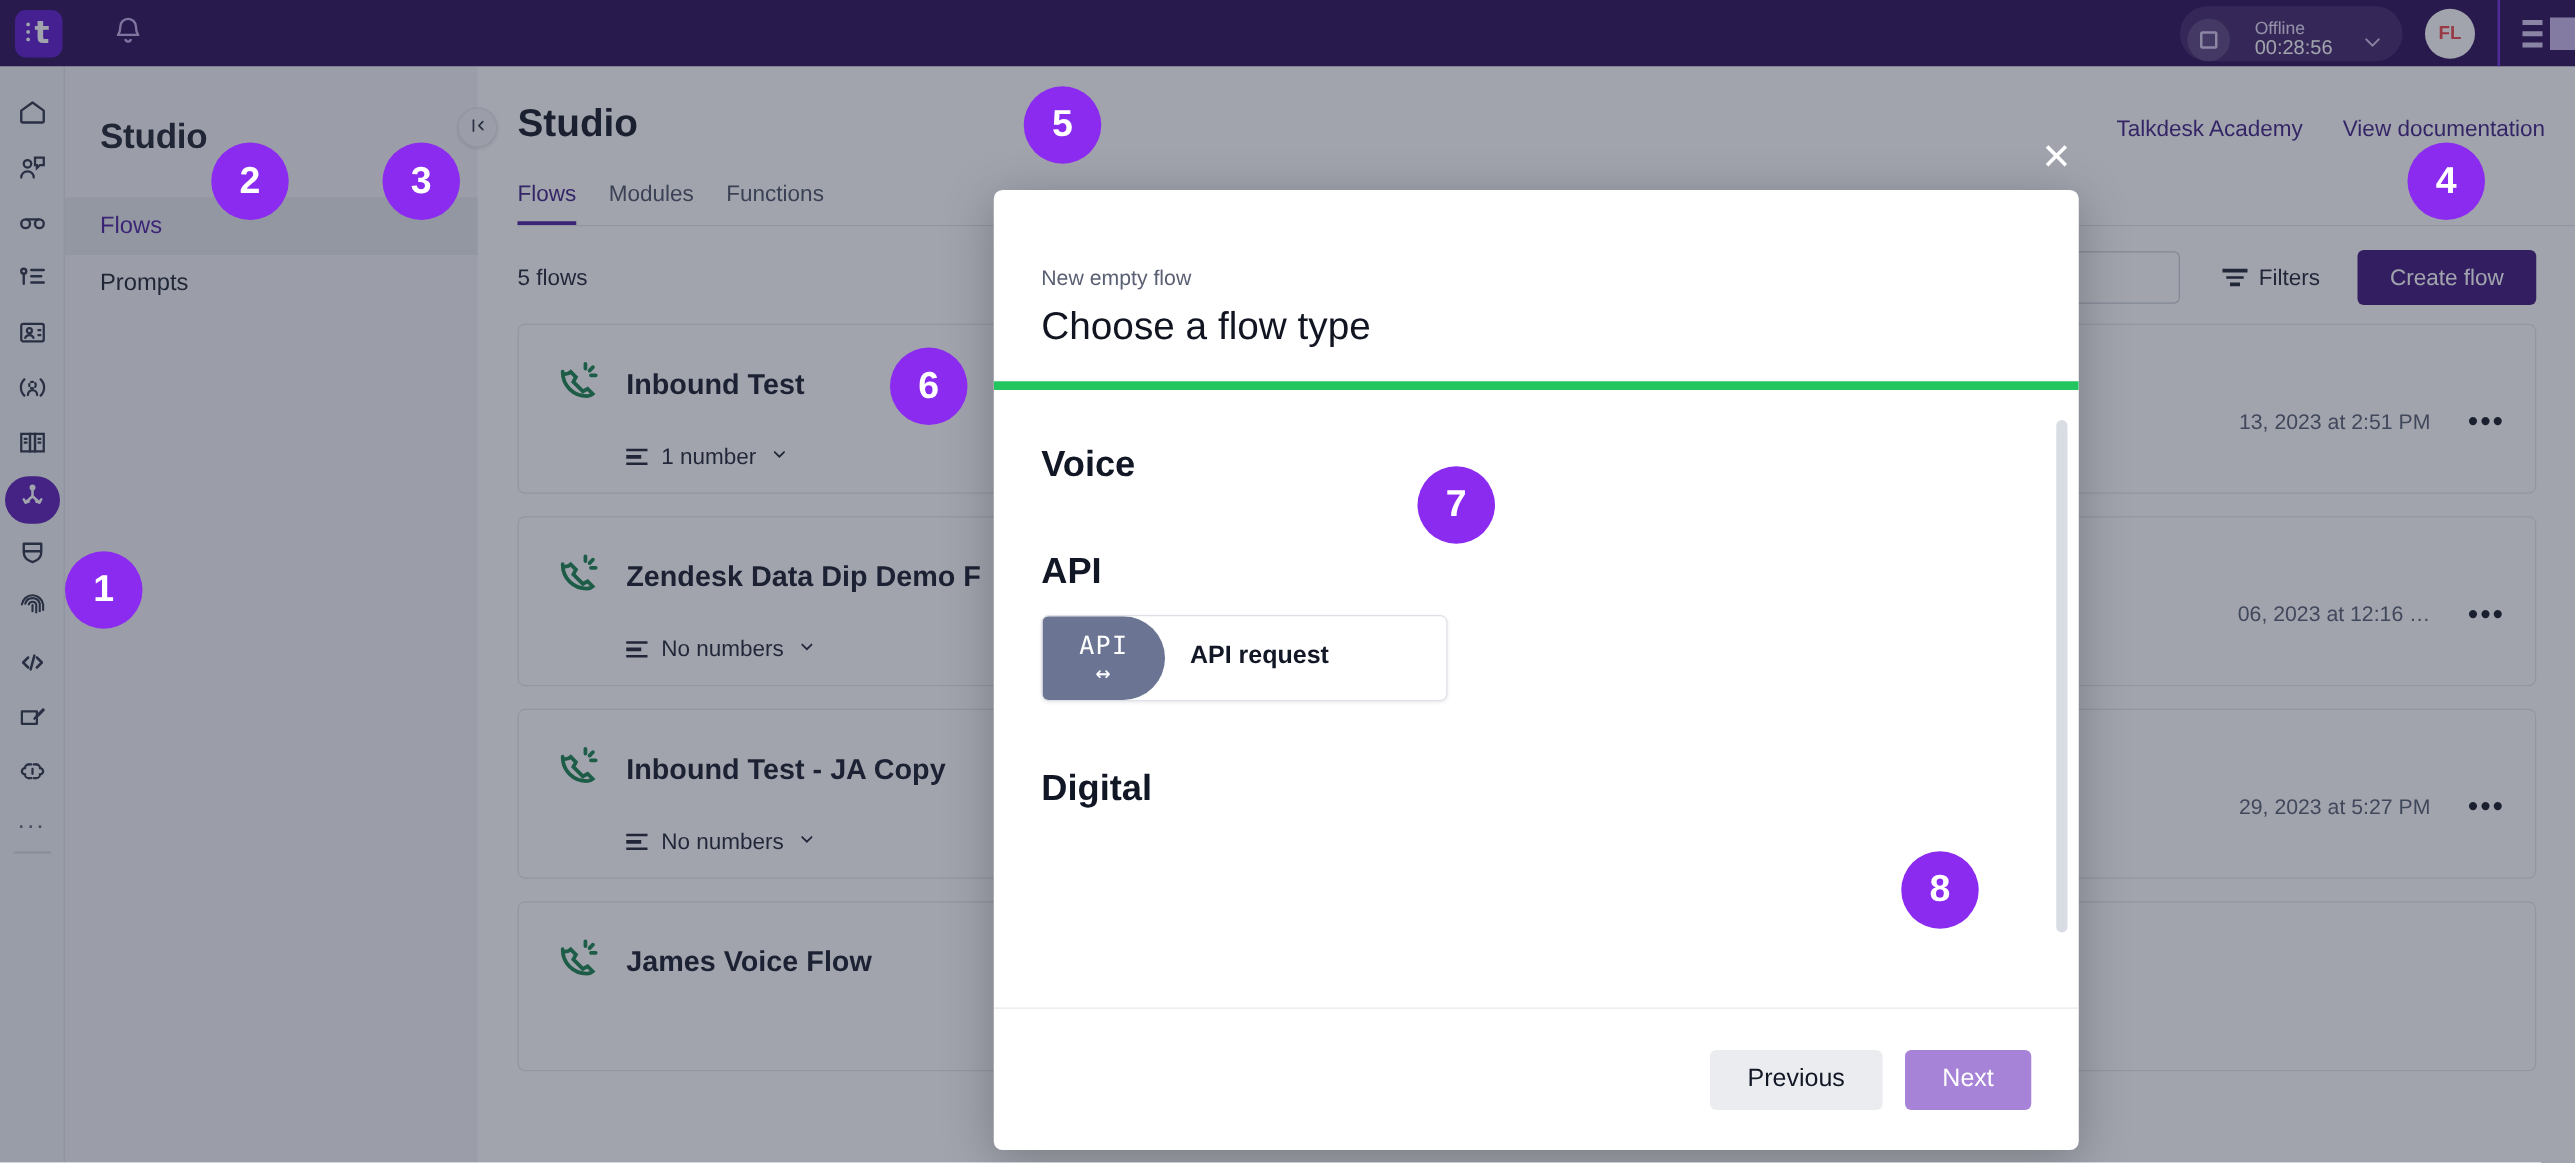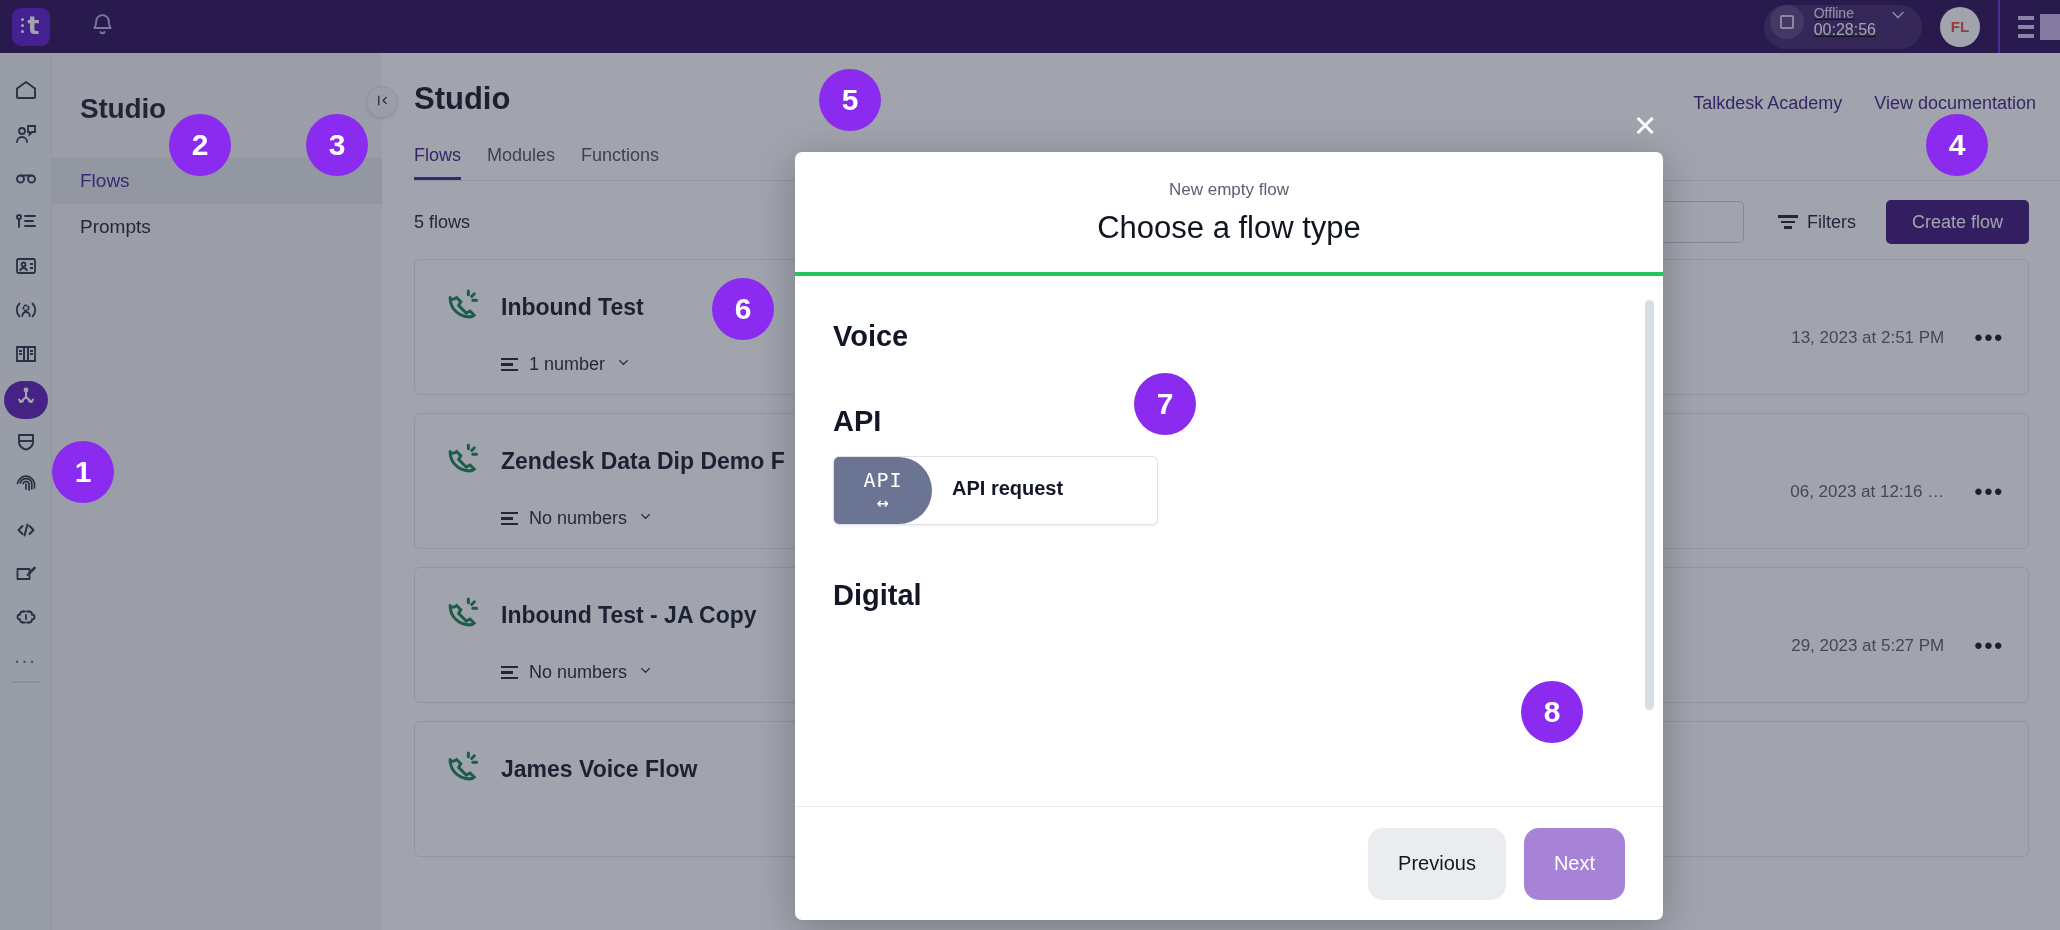--- a/index.html
+++ b/index.html
@@ -27,23 +27,23 @@
     font-family: "DejaVu Sans", sans-serif; margin-left: 5px; margin-top: -2px;
   }
   .brand-dots {
     position: absolute; left: 9px; top: 10px; display: flex; flex-direction: column; gap: 3px;
   }
   .brand-dots i { width: 3px; height: 3px; background: #fff; border-radius: 50%; display: block; }
   .bell { margin-left: 40px; color: #C3AEE8; }
   .topbar-spacer { flex: 1; }
 
   .status-pill {
-    display: flex; align-items: flex-start; gap: 10px;
+    display: flex; align-items: flex-end; gap: 20px;
     background: rgba(255,255,255,0.10); border-radius: 26px;
-    height: 44px; padding: 0 14px 0 6px; margin-right: 18px; text-decoration: underline;
+    height: 44px; padding: 0 14px 0 6px; margin-right: 18px;
   }
   .status-circle {
     width: 34px; height: 34px; border-radius: 50%;
     background: rgba(255,255,255,0.14);
     display: flex; align-items: center; justify-content: center;
   }
   .status-square { width: 14px; height: 14px; border: 2px solid #D7C9EE; border-radius: 2px; }
   .status-text { line-height: 1.15; }
   .status-label { font-size: 14px; color: #E6DCF5; }
   .status-timer { font-size: 16px; color: #FFFFFF; }
@@ -171,21 +171,21 @@
     position: absolute; left: 1633px; top: 112px;
     font-size: 29px; color: #FFFFFF; line-height: 1; font-weight: 300;
     z-index: 11;
   }
   .modal {
     position: absolute; left: 795px; top: 152px; width: 868px; height: 768px;
     background: #FFFFFF; border-radius: 7px; z-index: 10;
     display: flex; flex-direction: column; overflow: hidden;
     box-shadow: 0 8px 40px rgba(0,0,0,0.25);
   }
-  .modal-head { padding: 28px 38px 26px 38px; border-bottom: 4px solid #22c55e; text-align: center; }
+  .modal-head { padding: 61px 38px 26px 38px; border-bottom: 7px solid #22c55e; }
   .modal-eyebrow { font-size: 17px; color: #5A6073; margin-bottom: 10px; }
   .modal-title { font-size: 31px; font-weight: 400; color: #111521; }
   .modal-body { flex: 1; overflow: hidden; position: relative; padding: 0 38px; }
   .modal-scroll { height: 100%; padding-top: 26px; }
   .section-title { font-size: 29px; font-weight: 700; color: #121726; margin: 18px 0 18px 0; }
   .type-card {
     width: 325px; border: 1px solid #DEE1E7; border-radius: 6px;
     display: flex; overflow: hidden; background: #fff;
     box-shadow: 0 1px 3px rgba(0,0,0,0.07);
   }
@@ -205,21 +205,21 @@
   .modal-scrollbar {
     position: absolute; right: 9px; top: 24px; width: 9px; height: 410px;
     background: #D8DCE3; border-radius: 5px;
   }
   .modal-foot {
     height: 114px; border-top: 1px solid #E7E9ED;
     display: flex; align-items: center; justify-content: flex-end;
     gap: 18px; padding-right: 38px;
   }
   .btn {
-    height: 72px; padding: 0 30px; border-radius: 15px; font-size: 20px;
+    height: 48px; padding: 0 30px; border-radius: 5px; font-size: 20px;
     display: flex; align-items: center; justify-content: center;
   }
   .btn-prev { background: #EBECEF; color: #121726; }
   .btn-next { background: #A783D8; color: #FFFFFF; min-width: 86px; }
 
   
   .badge {
     position: absolute; border-radius: 50%; background: #8B2BF0;
     color: #FFFFFF; display: flex; align-items: center; justify-content: center;
     font-size: 30px; font-weight: 600; z-index: 20;

